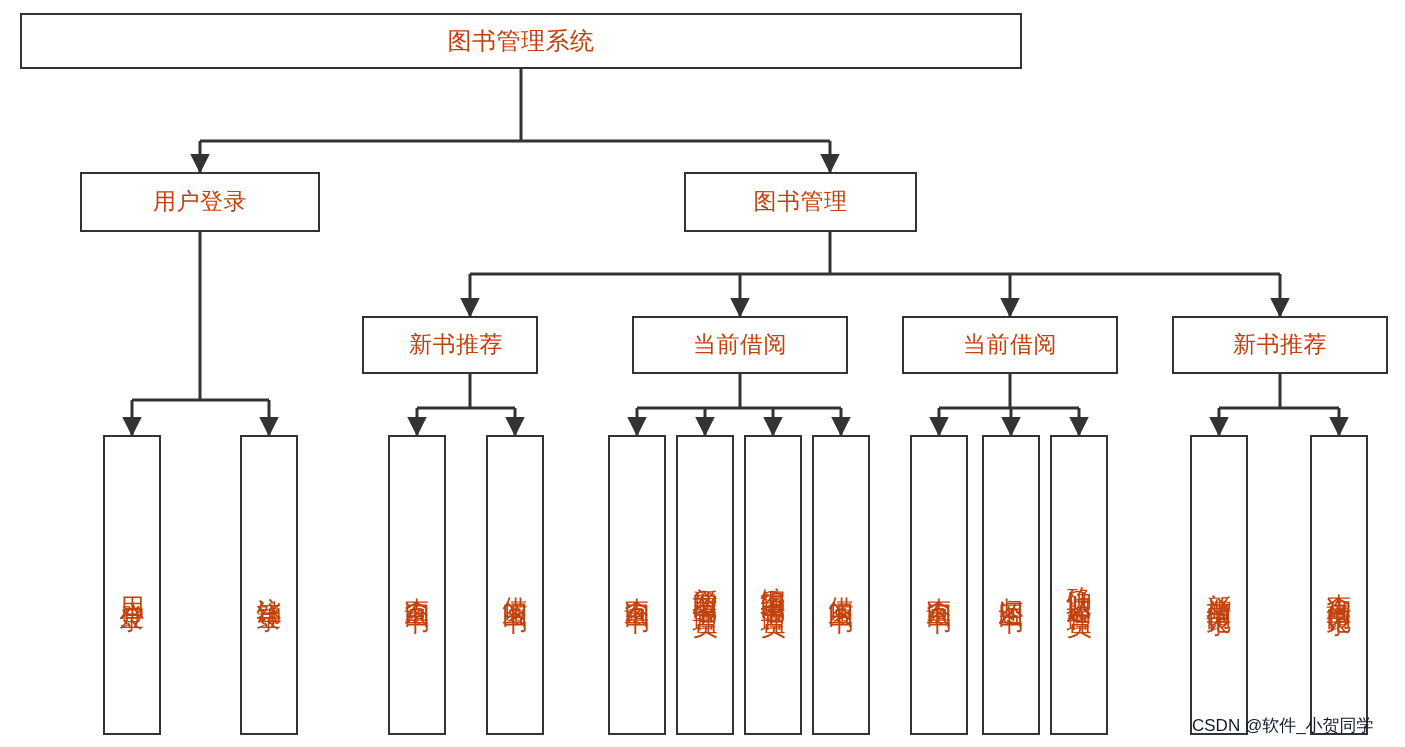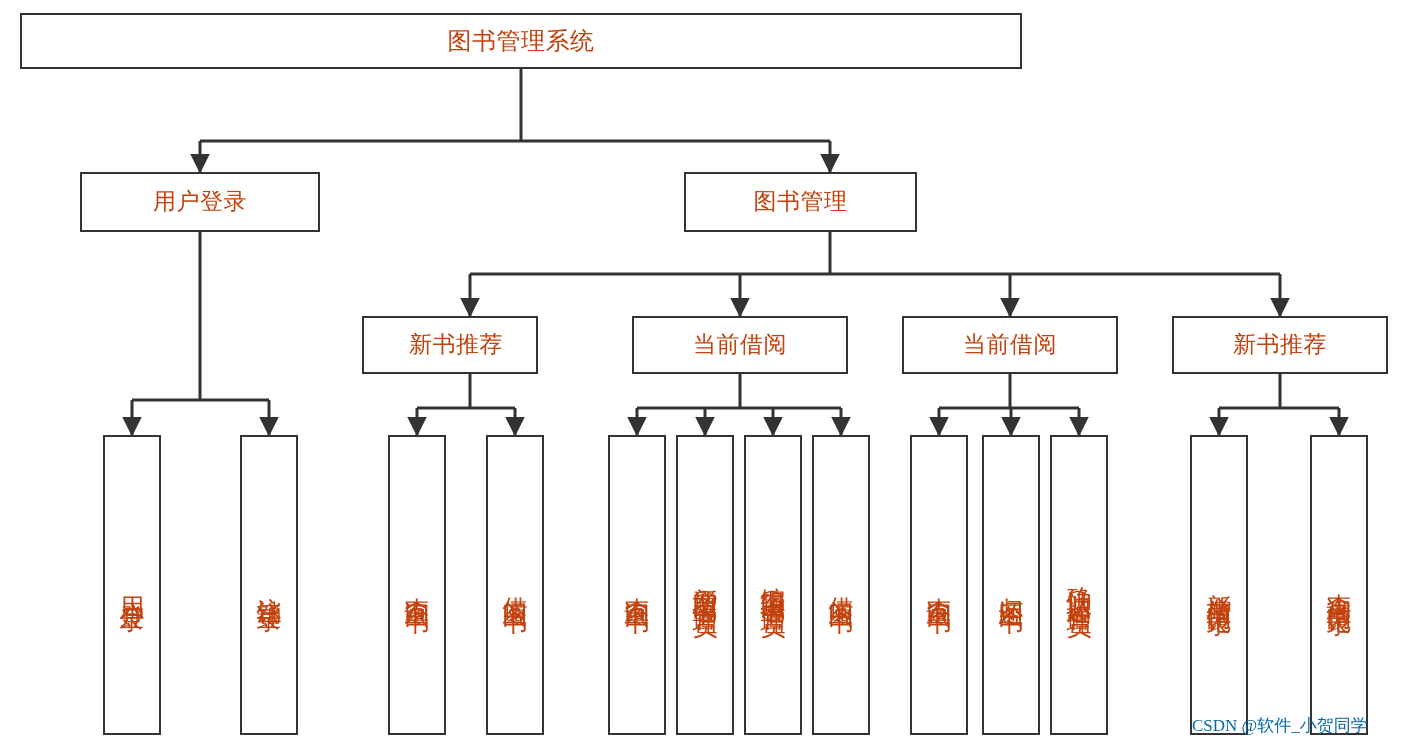--- a/index.html
+++ b/index.html
@@ -60,25 +60,25 @@
   .node.vert .label {
     writing-mode: vertical-rl;
     text-orientation: upright;
     font-size: 25px;
     line-height: 1.0;
     letter-spacing: 4px;
     white-space: nowrap;
   }
   .watermark {
     position: absolute;
-    color: #0369a1;
+    color: #0f172a;
     font-size: 17px;
     white-space: nowrap;
     z-index: 5;
-    font-family: Liberation Serif, serif;
+    font-family: Liberation Sans, sans-serif;
   }
 </style>
 </head>
 <body>
 
 <div id="canvas">
 
   <svg id="edges" viewBox="0 0 1405 747" width="1405" height="747" xmlns="http://www.w3.org/2000/svg">
     <defs>
       <marker id="arrow" viewBox="0 0 10 10" refX="9.2" refY="5" markerWidth="6.5" markerHeight="6.5" orient="auto-start-reverse">

